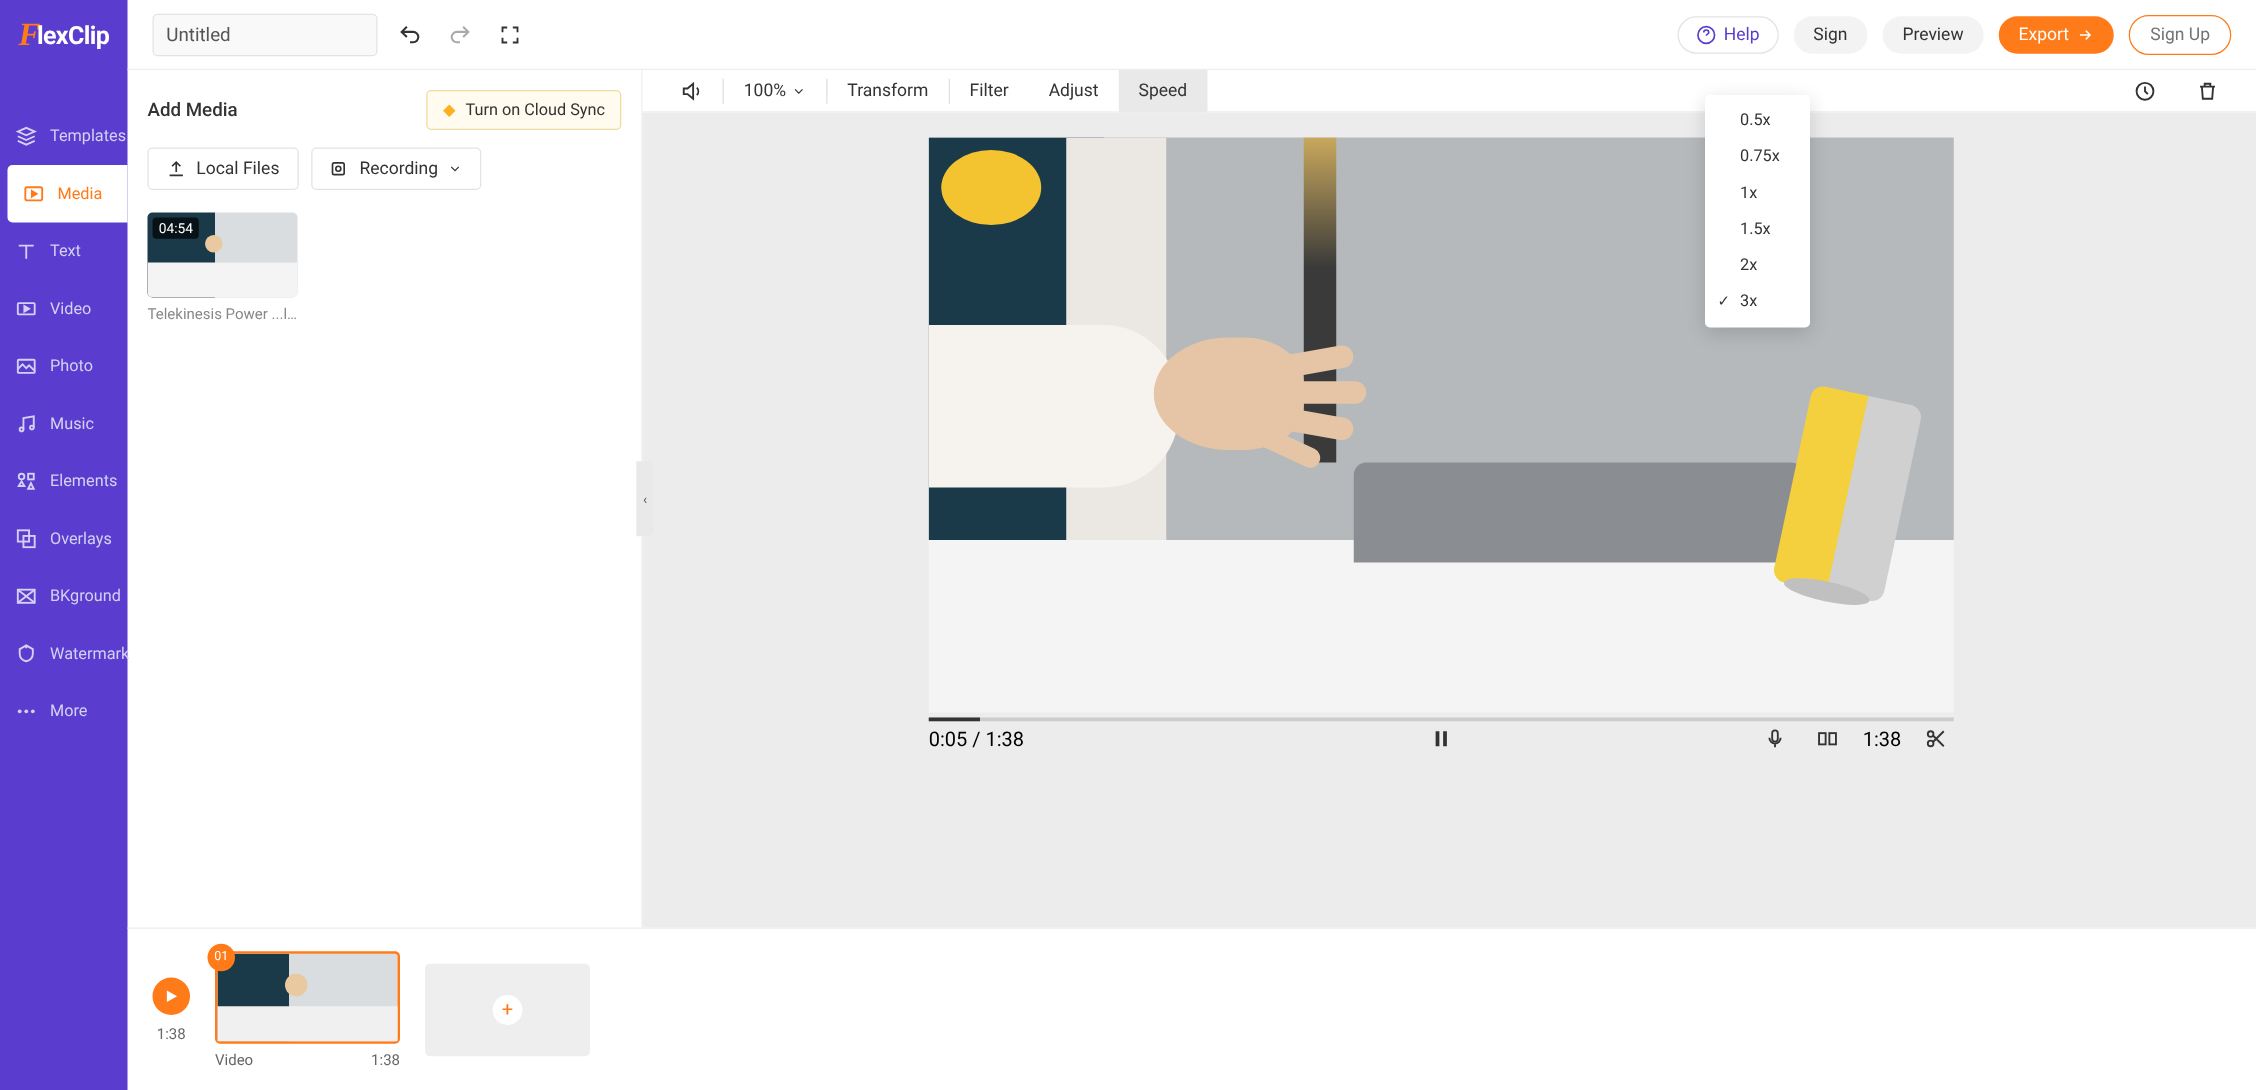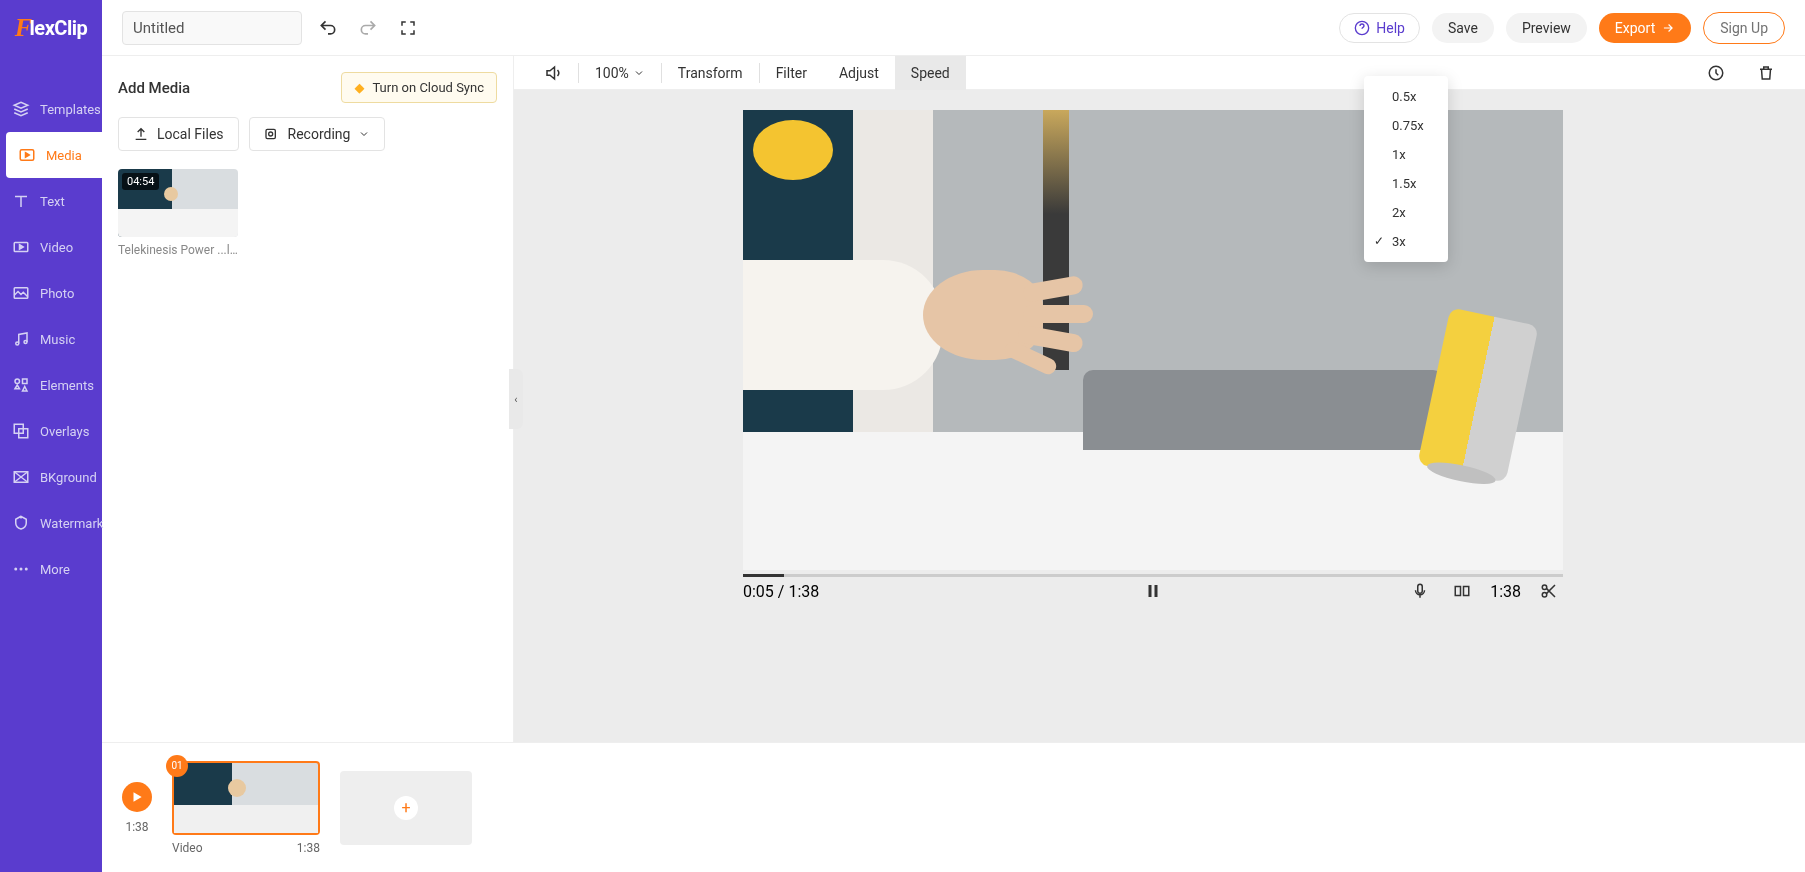--- a/index.html
+++ b/index.html
@@ -229,21 +229,21 @@
           </svg>
         </div>
       <div class="topbar-spacer"></div>
       <div class="help-pill">
         <svg width="16" height="16" viewBox="0 0 24 24" fill="none" stroke="#5a3cce" stroke-width="2">
             <circle cx="12" cy="12" r="10"></circle>
             <path d="M12 17h.01M9 9a3 3 0 116 0c0 2-3 2-3 4"></path>
           </svg>
         <span>Help</span>
       </div>
-      <button class="pill-btn">Save</button>
+      <button class="pill-btn">Sign</button>
       <button class="pill-btn">Preview</button>
       <button class="pill-btn export-btn">
         <span>Export</span>
         <svg width="14" height="14" viewBox="0 0 24 24" fill="none" stroke="#fff" stroke-width="2">
             <path d="M5 12h14M13 6l6 6-6 6"></path>
           </svg>
       </button>
       <button class="pill-btn signup-btn">Sign Up</button>
     </div>
 

